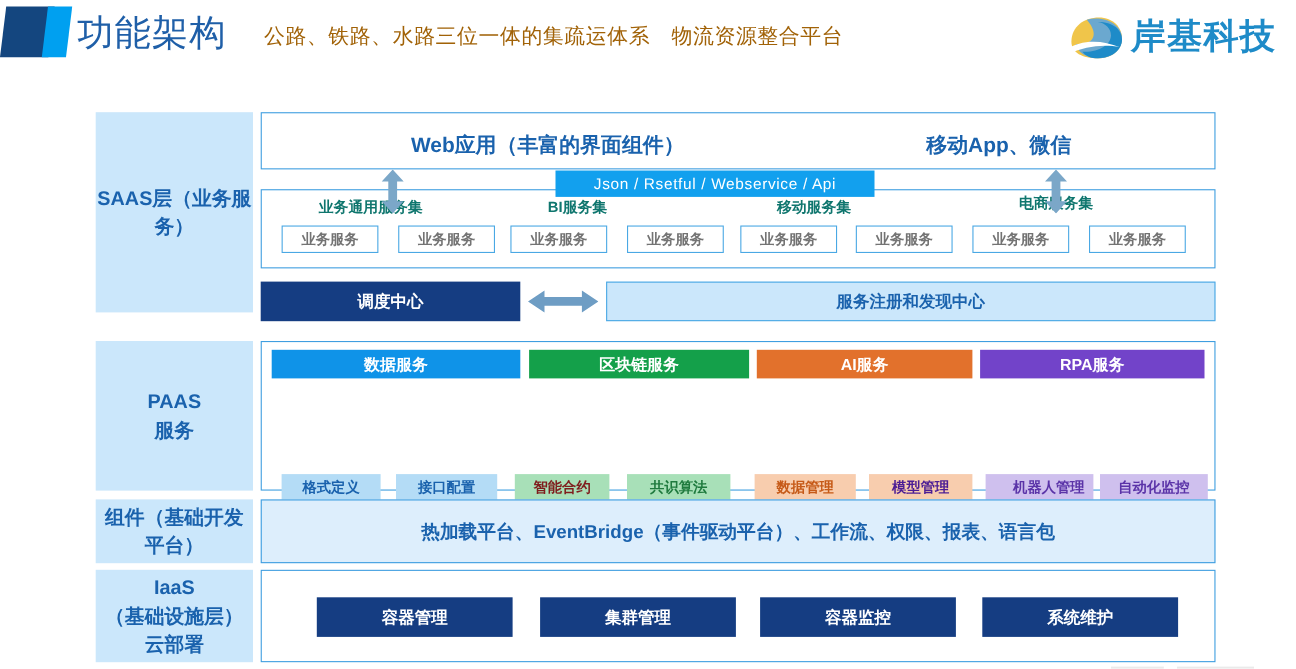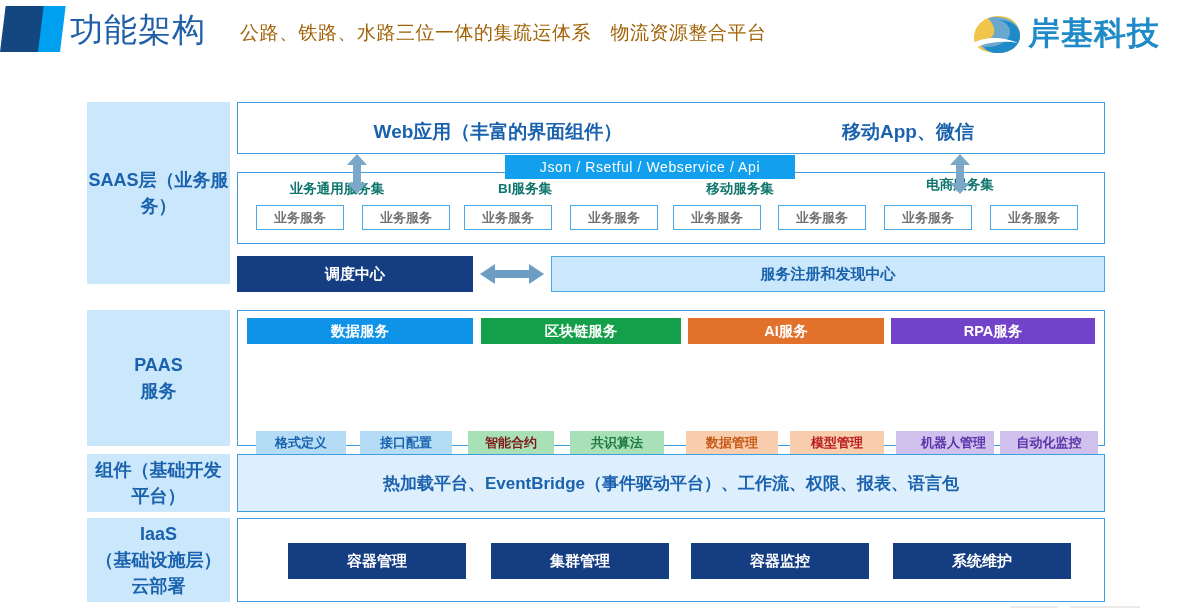--- a/index.html
+++ b/index.html
@@ -189,21 +189,21 @@
     <div class="paas-head" style="left:247px;top:250px;width:226px;height:26px;background:#0f93e8;">数据服务</div>
     <div class="paas-head" style="left:481px;top:250px;width:200px;height:26px;background:#14a04a;">区块链服务</div>
     <div class="paas-head" style="left:688px;top:250px;width:196px;height:26px;background:#e2712c;">AI服务</div>
     <div class="paas-head" style="left:891px;top:250px;width:204px;height:26px;background:#7243c9;">RPA服务</div>
 
     <div class="paas-item" style="left:256px;top:363px;width:90px;height:24px;background:#b4dcf6;color:#1a62ad;">格式定义</div>
     <div class="paas-item" style="left:360px;top:363px;width:92px;height:24px;background:#b4dcf6;color:#1a62ad;">接口配置</div>
     <div class="paas-item" style="left:468px;top:363px;width:86px;height:24px;background:#a8e0b8;color:#7f1d1d;">智能合约</div>
     <div class="paas-item" style="left:570px;top:363px;width:94px;height:24px;background:#a8e0b8;color:#1f7a3e;">共识算法</div>
     <div class="paas-item" style="left:686px;top:363px;width:92px;height:24px;background:#f8cdae;color:#c65a18;">数据管理</div>
-    <div class="paas-item" style="left:790px;top:363px;width:94px;height:24px;background:#f8cdae;color:#b91c1c;">模型管理</div>
+    <div class="paas-item" style="left:790px;top:363px;width:94px;height:24px;background:#f8cdae;color:#4c1d95;">模型管理</div>
     <div class="paas-item" style="left:896px;top:363px;width:98px;height:24px;background:#cfc0ee;color:#5b34a8;padding-left:17px;">机器人管理</div>
     <div class="paas-item" style="left:1000px;top:363px;width:98px;height:24px;background:#cfc0ee;color:#5b34a8;">自动化监控</div>
 
     <div class="paas-item" style="left:256px;top:398px;width:90px;height:24px;background:#b4dcf6;color:#1a62ad;">流程配置</div>
     <div class="paas-item" style="left:360px;top:398px;width:92px;height:24px;background:#b4dcf6;color:#1a62ad;">接口API服务</div>
     <div class="paas-item" style="left:468px;top:398px;width:86px;height:24px;background:#a8e0b8;color:#1f7a3e;">组织管理</div>
     <div class="paas-item" style="left:570px;top:398px;width:94px;height:24px;background:#a8e0b8;color:#1f7a3e;font-size:12px;">区块链应用平台</div>
     <div class="paas-item" style="left:686px;top:398px;width:198px;height:24px;background:#f9dcc4;color:#c65a18;">模型训练</div>
     <div class="paas-item" style="left:896px;top:398px;width:202px;height:24px;background:#d8ccf0;color:#5b34a8;">RPA流程管理</div>
 

